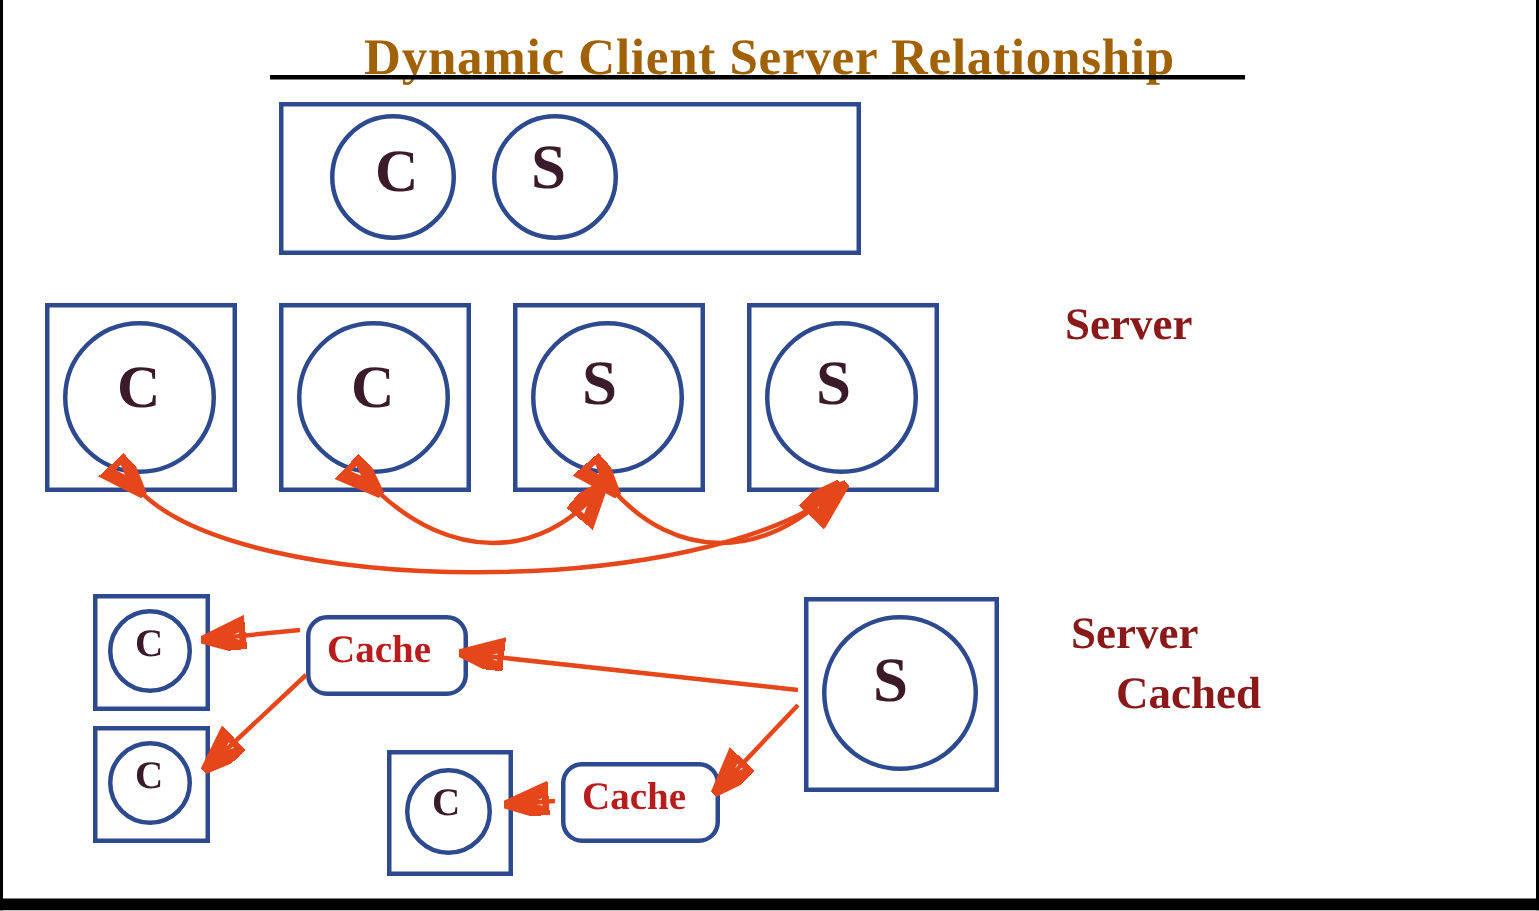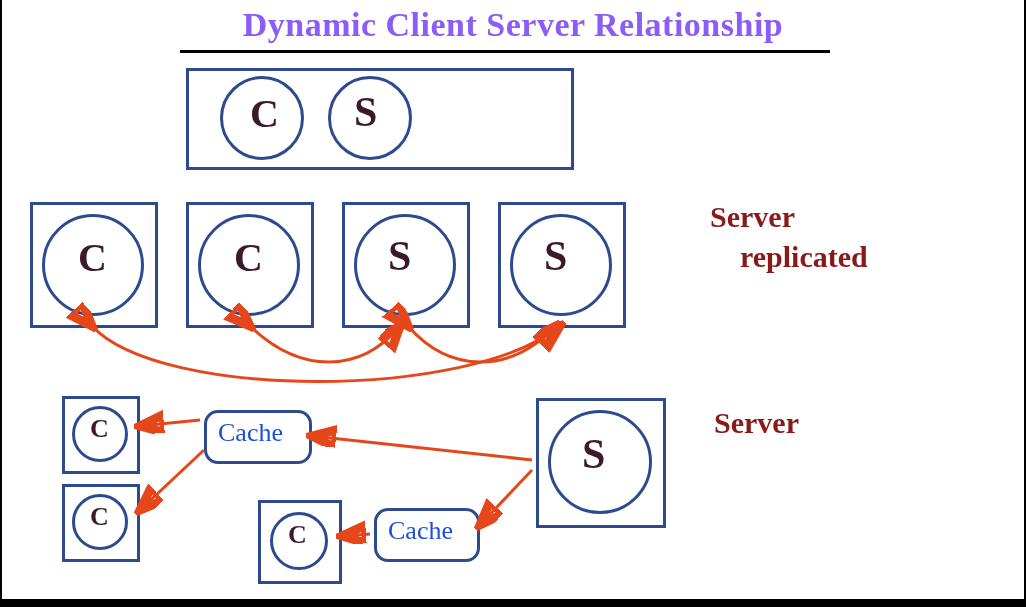--- a/index.html
+++ b/index.html
@@ -1,25 +1,25 @@
 <!DOCTYPE html>
 <html><head>
 <meta charset="utf-8">
 <style>
   html,body{margin:0;padding:0;background:#fff;font-family:'Comic Sans MS','Segoe Script',cursive}
   .stage{position:relative;width:1026px;height:607px;background:#fff}
   .frame{position:absolute;inset:0;border:2px solid #000;border-top:none;border-bottom:8px solid #000}
-  .title{position:absolute;top:6px;left:0;right:0;text-align:center;font-size:34px;font-weight:700;color:#8b5cf6;letter-spacing:.5px}
+  .title{position:absolute;top:20px;left:0;right:0;text-align:center;font-size:34px;font-weight:700;color:#a16207;letter-spacing:.5px}
   .title-ul{position:absolute;top:50px;left:180px;width:650px;height:0;border-top:3px solid #000}
   .box{position:absolute;border:3px solid #2e4a8f;background:transparent}
   .circ{position:absolute;border:3px solid #2e4a8f;border-radius:50%}
   .glyph{position:absolute;color:#3b1b2a;font-weight:700}
   .note{position:absolute;color:#8a1a1a;font-size:30px;font-weight:600}
   .rbox{position:absolute;border:3px solid #2e4a8f;border-radius:14px}
-  .rboxlbl{position:absolute;color:#1d4ed8;font-size:26px;font-weight:400}
+  .rboxlbl{position:absolute;color:#b91c1c;font-size:26px;font-weight:700}
   svg.arrows{position:absolute;inset:0;pointer-events:none}
   svg.arrows path,svg.arrows line{stroke:#e6471a;stroke-width:3;fill:none}
 </style>
 </head>
 <body>
 
 <div class="stage">
   <div class="frame"></div>
 
   <div class="title">Dynamic Client Server Relationship</div>
@@ -41,21 +41,20 @@
 
   <div class="box" style="left:342px;top:202px;width:122px;height:120px"></div>
   <div class="circ" style="left:354px;top:214px;width:96px;height:96px"></div>
   <div class="glyph" style="left:388px;top:232px;font-size:42px">S</div>
 
   <div class="box" style="left:498px;top:202px;width:122px;height:120px"></div>
   <div class="circ" style="left:510px;top:214px;width:96px;height:96px"></div>
   <div class="glyph" style="left:544px;top:232px;font-size:42px">S</div>
 
   <div class="note" style="left:710px;top:200px">Server</div>
-  <div class="note" style="left:740px;top:240px">replicated</div>
 
   <div class="box" style="left:62px;top:396px;width:72px;height:72px"></div>
   <div class="circ" style="left:72px;top:406px;width:50px;height:50px"></div>
   <div class="glyph" style="left:90px;top:414px;font-size:26px">C</div>
 
   <div class="box" style="left:62px;top:484px;width:72px;height:72px"></div>
   <div class="circ" style="left:72px;top:494px;width:50px;height:50px"></div>
   <div class="glyph" style="left:90px;top:502px;font-size:26px">C</div>
 
   <div class="rbox" style="left:204px;top:410px;width:102px;height:48px"></div>
@@ -66,20 +65,21 @@
   <div class="glyph" style="left:288px;top:520px;font-size:26px">C</div>
 
   <div class="rbox" style="left:374px;top:508px;width:100px;height:48px"></div>
   <div class="rboxlbl" style="left:388px;top:516px">Cache</div>
 
   <div class="box" style="left:536px;top:398px;width:124px;height:124px"></div>
   <div class="circ" style="left:548px;top:410px;width:98px;height:98px"></div>
   <div class="glyph" style="left:582px;top:430px;font-size:42px">S</div>
 
   <div class="note" style="left:714px;top:406px">Server</div>
+  <div class="note" style="left:744px;top:446px">Cached</div>
 
   <svg class="arrows" width="1026" height="607">
     <defs>
       <marker id="ah" markerWidth="10" markerHeight="10" refX="8" refY="3" orient="auto" markerUnits="strokeWidth">
         <path d="M0,0 L8,3 L0,6 Z" fill="#e6471a"></path>
       </marker>
     </defs>
 
     <path d="M92,326 C160,400 470,400 560,326" marker-start="url(#ah)" marker-end="url(#ah)"></path>
     <path d="M250,326 C300,374 360,374 400,326" marker-start="url(#ah)" marker-end="url(#ah)"></path>

